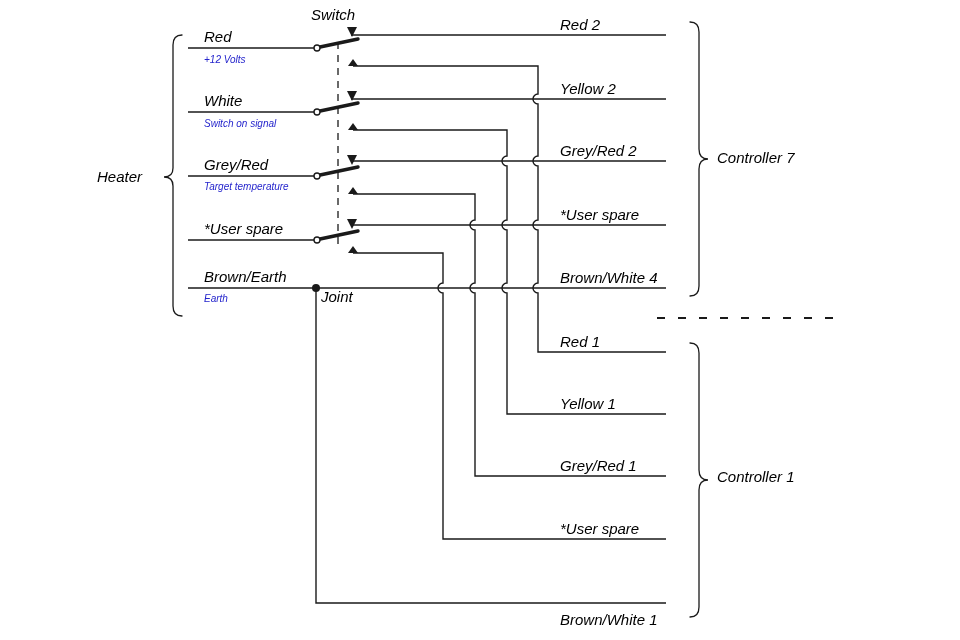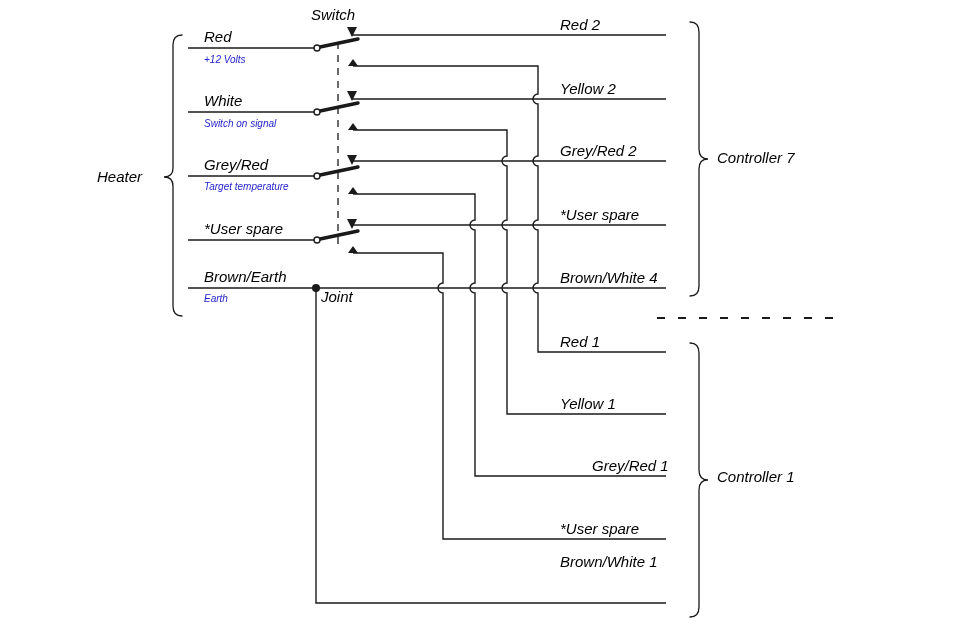--- a/index.html
+++ b/index.html
@@ -120,17 +120,17 @@
   <span class="lbl sub" style="left:204px;top:292px">Earth</span>
 
   <span class="lbl" style="left:560px;top:17px">Red 2</span>
   <span class="lbl" style="left:560px;top:81px">Yellow 2</span>
   <span class="lbl" style="left:560px;top:143px">Grey/Red 2</span>
   <span class="lbl" style="left:560px;top:207px">*User spare</span>
   <span class="lbl" style="left:560px;top:270px">Brown/White 4</span>
 
   <span class="lbl" style="left:560px;top:334px">Red 1</span>
   <span class="lbl" style="left:560px;top:396px">Yellow 1</span>
-  <span class="lbl" style="left:592px;top:458px">Grey/Red 1</span>
+  <span class="lbl" style="left:560px;top:458px">Grey/Red 1</span>
   <span class="lbl" style="left:560px;top:521px">*User spare</span>
-  <span class="lbl" style="left:560px;top:554px">Brown/White 1</span>
+  <span class="lbl" style="left:560px;top:612px">Brown/White 1</span>
 
 </div>
 
 </body></html>

